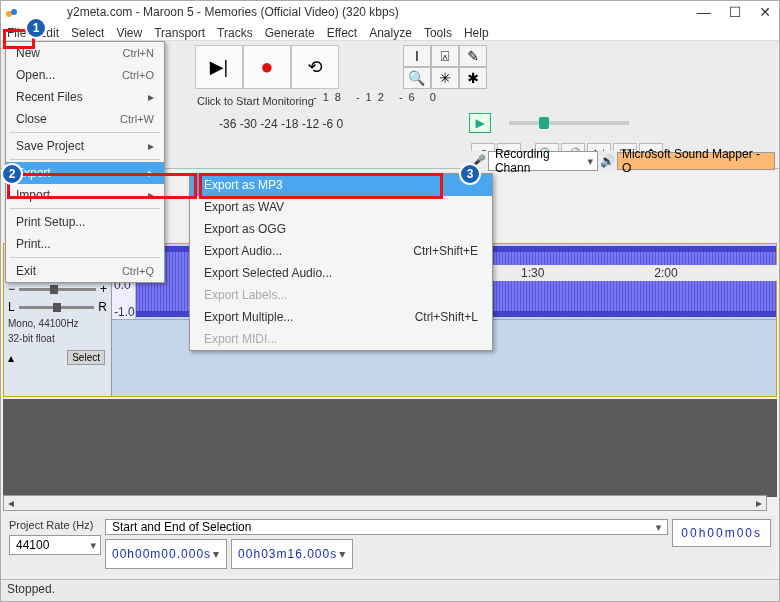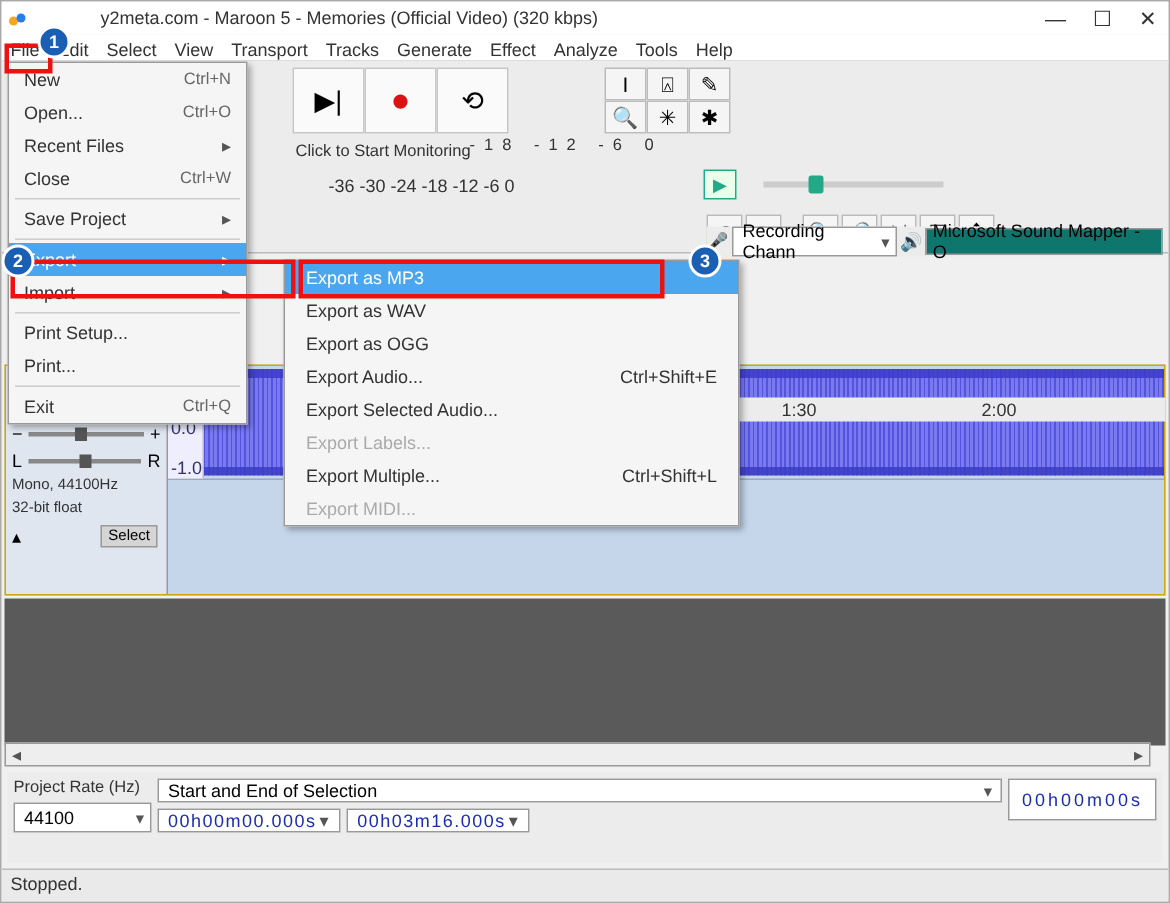--- a/index.html
+++ b/index.html
@@ -53,21 +53,21 @@
 .wave .wf{position:absolute;left:24px;right:0;top:2px;bottom:2px; background:linear-gradient(#4545c9 0%, #4545c9 8%, #7a7af0 8%, #7a7af0 92%, #4545c9 92%);}
 .wave .wf::before{content:"";position:absolute;inset:0;background:repeating-linear-gradient(90deg,#3a3ad0 0 1px, transparent 1px 3px);opacity:.6;}
 .darkfill{position:absolute;top:228px;left:2px;right:2px;height:268px;background:#5a5a5a;}
 .hscroll{position:absolute;left:2px;right:12px;bottom:90px;height:16px;background:#eee;border:1px solid #999;display:flex;align-items:center;}
 .hscroll .arr{width:14px;text-align:center;color:#555;}
 .bottom-ctrls{position:absolute;left:4px;right:4px;bottom:26px;height:60px;background:#ececec;display:flex;align-items:flex-start;gap:4px;padding:4px;}
 .ctrl-col{display:flex;flex-direction:column;gap:4px;}
 .ctrl-col label{font-size:11px;color:#333;}
 .combo{border:1px solid #999;background:#fff;height:20px;display:flex;align-items:center;padding:0 16px 0 6px;font-size:11px;position:relative;}
 .combo::after{content:"▾";position:absolute;right:4px;color:#555;}
-.selection-box{border:1px solid #999;background:#fff;height:16px;padding:0 6px;font-family:monospace;font-size:12px;color:#1a2db0;letter-spacing:1px;display:flex;align-items:center;}
+.selection-box{border:1px solid #999;background:#fff;height:30px;padding:0 6px;font-family:monospace;font-size:12px;color:#1a2db0;letter-spacing:1px;display:flex;align-items:center;}
 .bigtime{border:1px solid #999;background:#fff;height:28px;padding:0 8px;font-family:monospace;font-size:20px;color:#1a2db0;letter-spacing:2px;display:flex;align-items:center;}
 .statusbar{position:absolute;left:0;right:0;bottom:0;height:22px;background:#eaeaea;border-top:1px solid #bbb;padding:2px 6px;font-size:11px;color:#333;}
 .sel-header{border:1px solid #999;background:#fff;height:18px;display:flex;align-items:center;padding:0 6px;font-size:11px;flex:1;position:relative;}
 .sel-header::after{content:"▾";position:absolute;right:6px;color:#555;}
 </style>
 </head>
 <body>
 
 <div class="titlebar">
   <span class="icon">
@@ -130,21 +130,21 @@
     <div class="tb">⭥</div>
   </div>
 </div>
 
 <div class="device-row" style="top:150px;left:470px;">
   <span>🎤</span>
   <div class="combo" style="width:110px">
       <span>Recording Chann</span>
     </div>
   <span>🔊</span>
-  <div style="border:1px solid #999;background:#0f766e;height:18px;padding:0 4px;display:flex;align-items:center;flex:1">
+  <div style="border:1px solid #999;background:#fdba74;height:18px;padding:0 4px;display:flex;align-items:center;flex:1">
       <span>Microsoft Sound Mapper - O</span>
     </div>
 </div>
 
 <div class="timeline" style="top:224px">
   <span>1:30</span>
   <span>2:00</span>
 </div>
 
 <div class="track-row" style="top:242px;height:154px">

